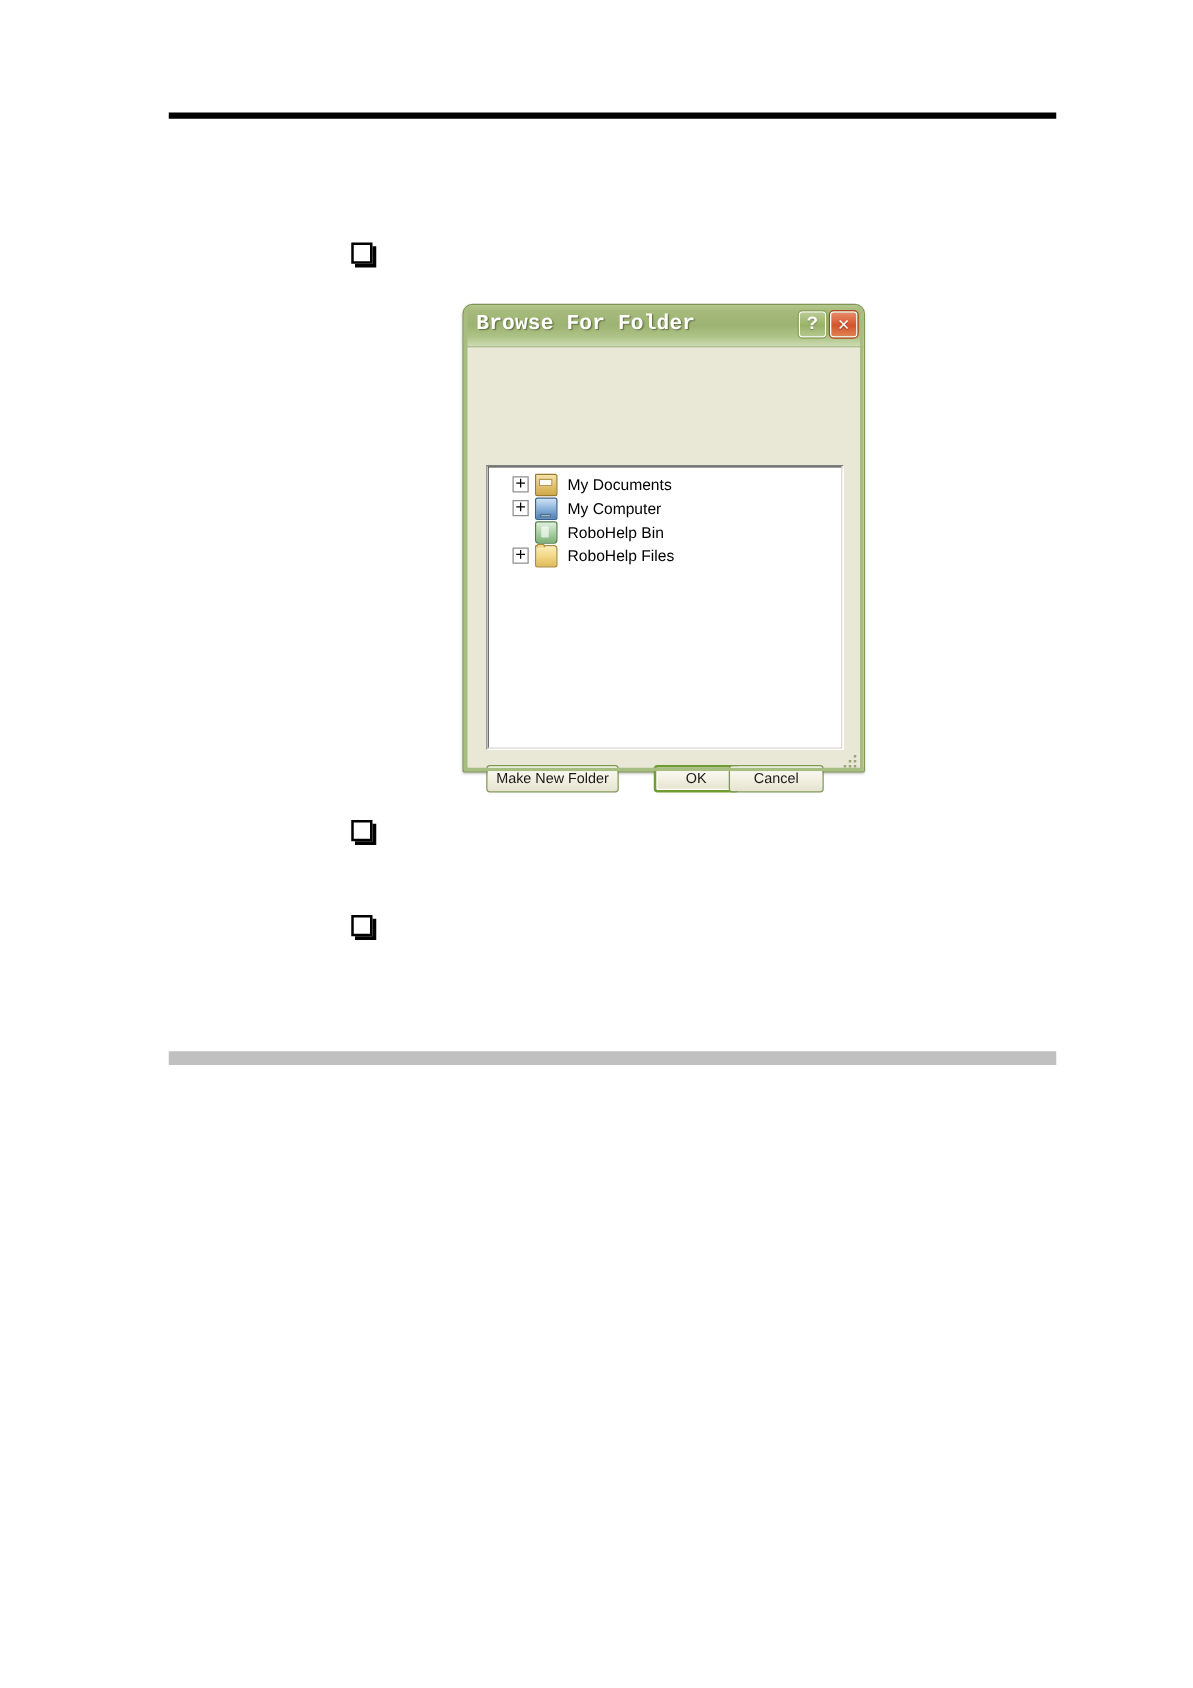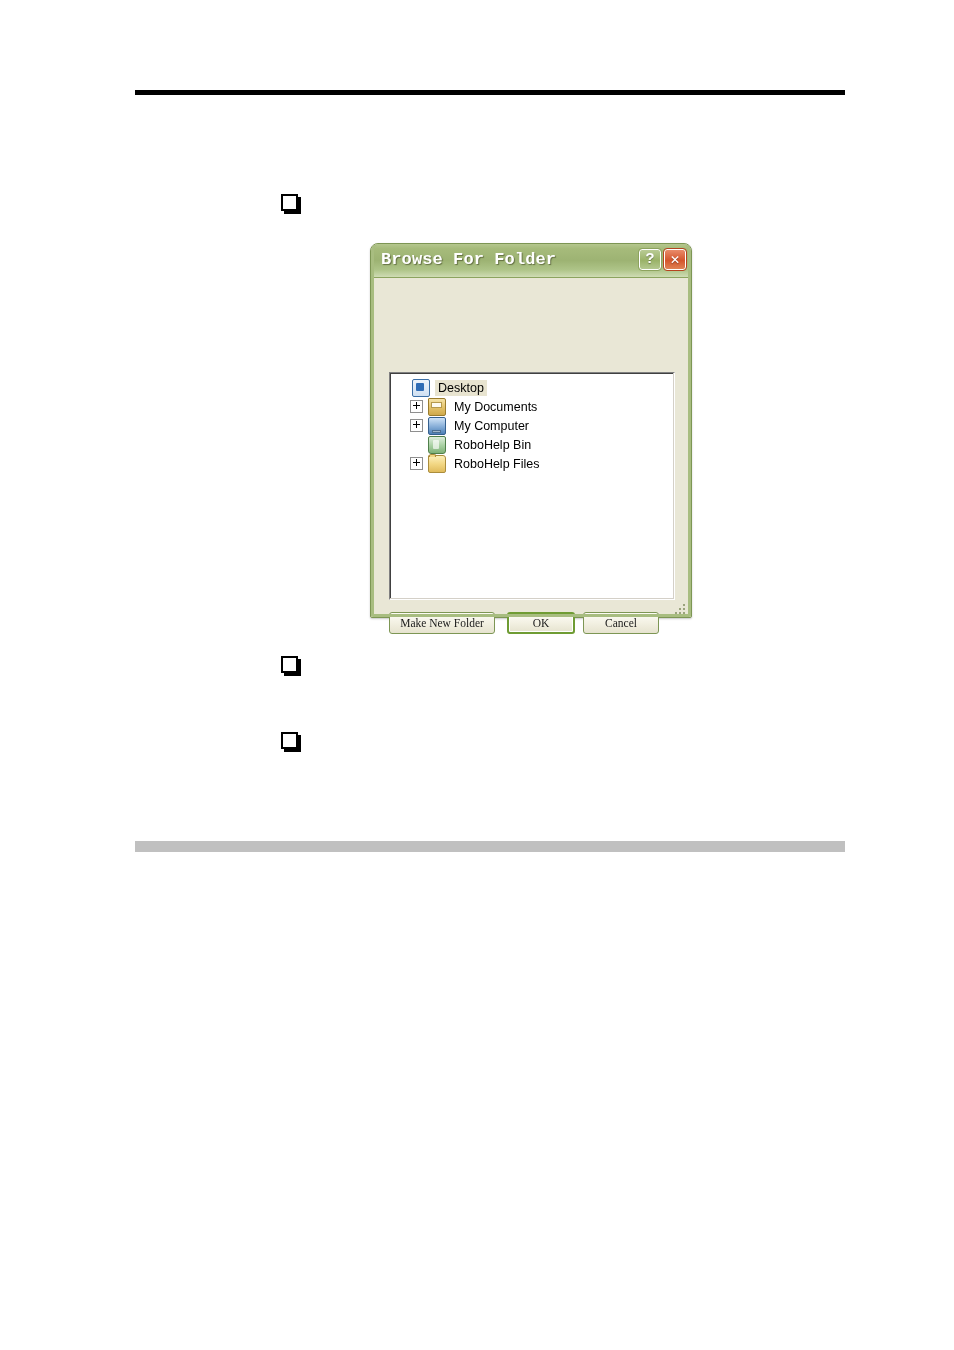--- a/index.html
+++ b/index.html
@@ -300,33 +300,33 @@
     top: 334px;
     width: 100%;
     height: 28px;
   }
   .btn {
     position: absolute;
     height: 22px;
     background: linear-gradient(to bottom, #fdfcf6 0%, #f3f1e3 48%, #e6e3cf 100%);
     border: 1px solid #7d9654;
     border-radius: 3px;
-    font-family: Liberation Serif, serif;
+    font-family: Liberation Sans, sans-serif;
     font-size: 11.5px;
     color: #1a1a1a;
     display: flex;
     align-items: center;
     justify-content: center;
     cursor: pointer;
     box-sizing: border-box;
     padding: 0;
   }
   .btn-new-folder { left: 18px; width: 106px; }
   .btn-ok {
-    left: 136px;
+    left: 152px;
     width: 68px;
     border: 2px solid #6f9c33;
     box-shadow: inset 0 0 0 1px #ffffff;
   }
   .btn-cancel { left: 212px; width: 76px; }
 
   .resize-grip {
     position: absolute;
     right: 6px;
     bottom: 4px;
@@ -367,25 +367,20 @@
     </div>
   </div>
 
   <div class="dialog-body">
 
     <div class="prompt-area"></div>
 
     <div class="tree-panel">
       <ul class="tree-list">
 
-        <li class="tree-row selected">
-          <span class="expander hidden"></span>
-          <span class="icon ico-desktop"></span>
-          <span class="tree-label">Desktop</span>
-        </li>
 
         <li class="tree-row">
           <span class="indent"></span>
           <span class="expander"></span>
           <span class="icon ico-folder-doc"></span>
           <span class="tree-label">My Documents</span>
         </li>
 
         <li class="tree-row">
           <span class="indent"></span>

